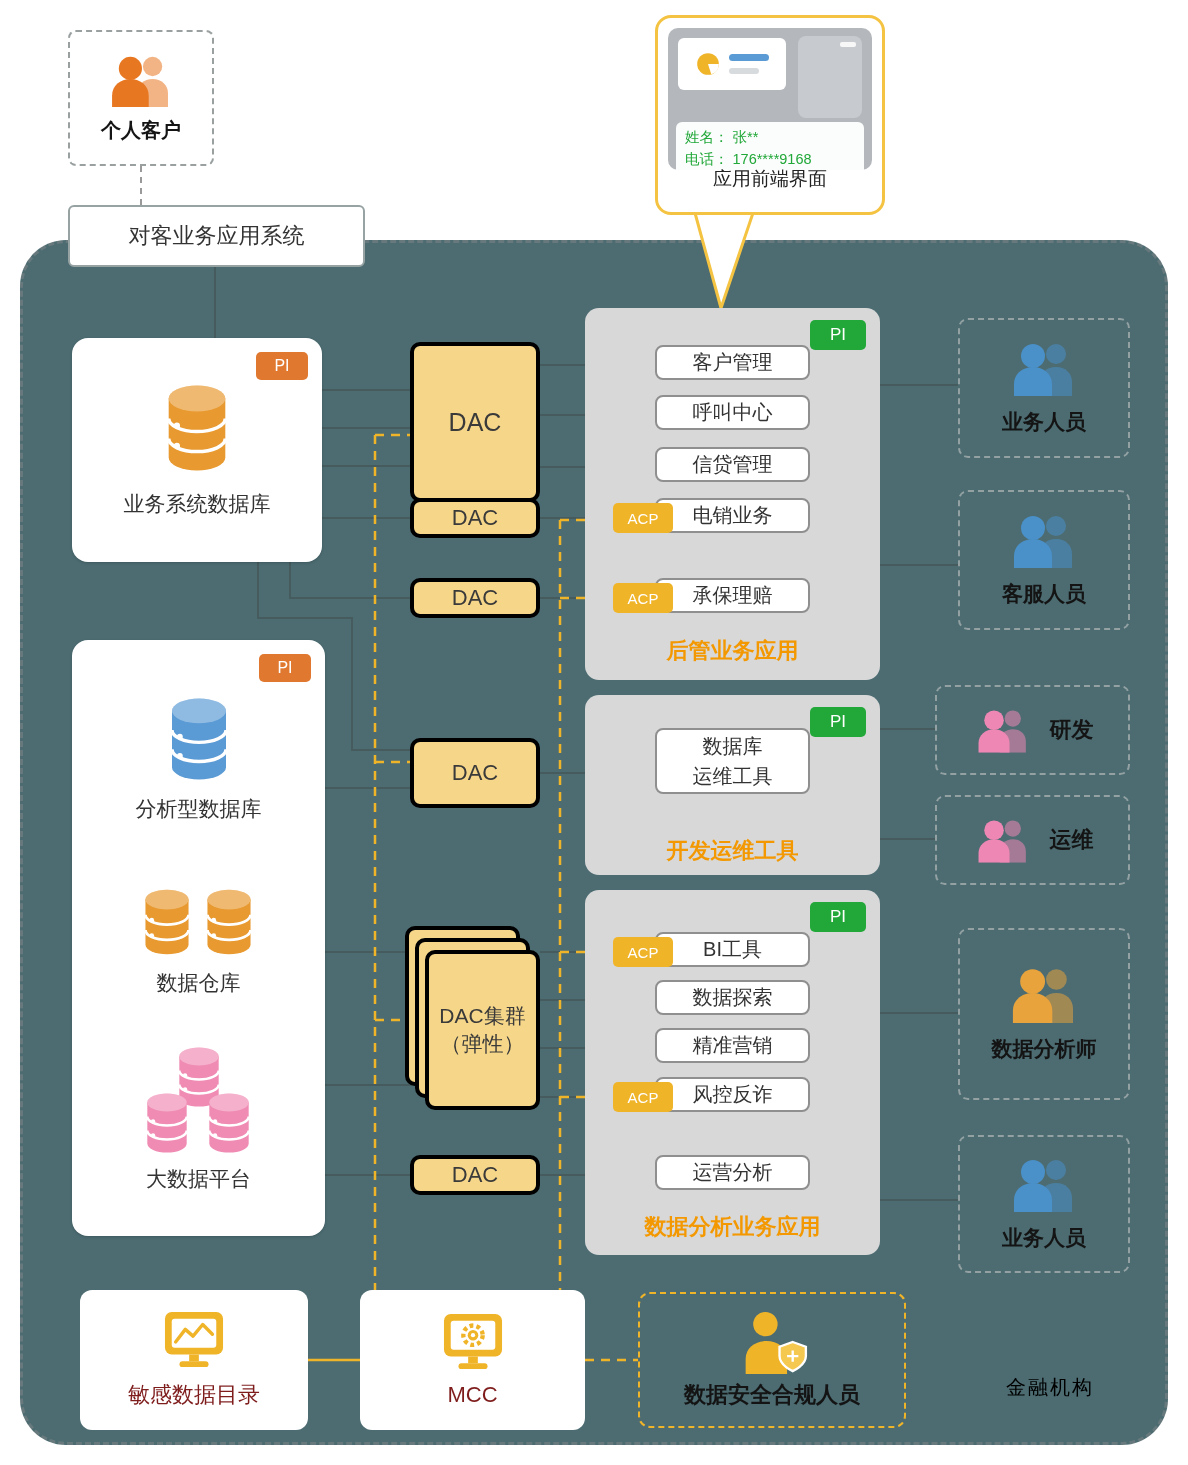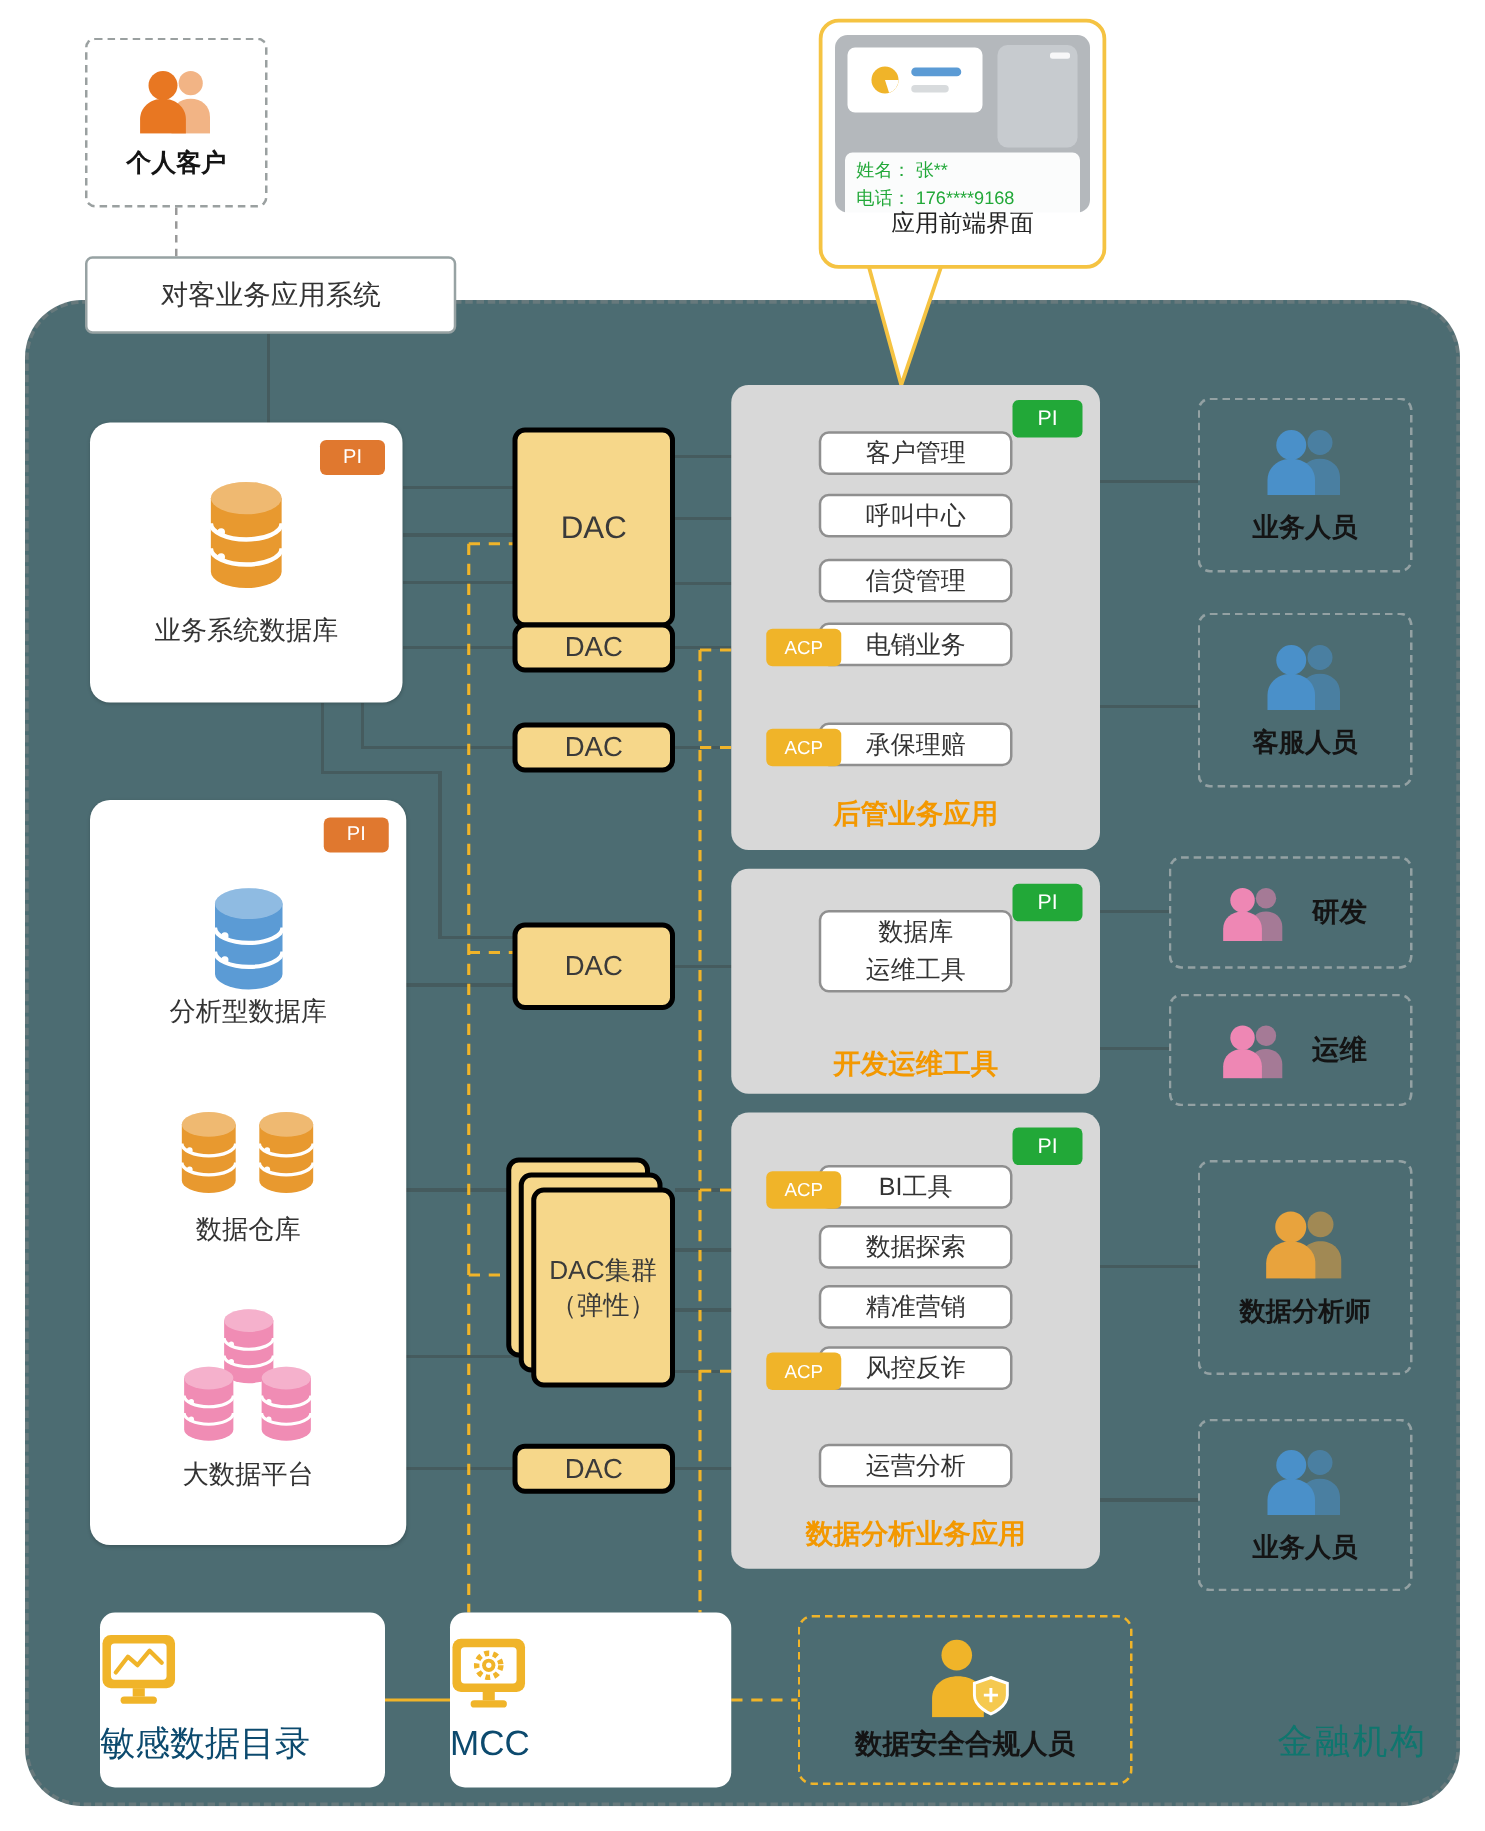--- a/index.html
+++ b/index.html
@@ -41,24 +41,24 @@
         display:flex;align-items:center;justify-content:center;gap:8px}
   .cardlines{display:flex;flex-direction:column;gap:7px}
   .cardlines .l1{width:40px;height:7px;border-radius:3.5px;background:#5B9BD5}
   .cardlines .l2{width:30px;height:6px;border-radius:3px;background:#D8DBDD}
   .phone{position:absolute;left:130px;top:8px;width:64px;height:82px;background:#C7CBCF;border-radius:8px}
   .notch{position:absolute;right:6px;top:6px;width:16px;height:5px;border-radius:2px;background:rgba(255,255,255,.85)}
   .maskinfo{position:absolute;left:8px;top:94px;width:188px;background:rgba(255,255,255,.95);border-radius:6px;
             padding:5px 9px;color:#21A838;font-size:14.5px;font-weight:500;line-height:1.5}
   .callout-label{position:absolute;left:0;top:148px;width:100%;text-align:center;font-size:19px;color:#222}
   .bot-wbox{position:absolute;background:#fff;border-radius:12px;z-index:2;
-            display:flex;flex-direction:column;align-items:flex-start;justify-content:center;gap:10px;font-size:28px;color:#0c4a6e}
+            display:flex;flex-direction:column;align-items:center;justify-content:center;gap:10px;font-size:22px;color:#7f1d1d}
   .sec-box{position:absolute;border:2.5px dashed #F0B429;border-radius:12px;z-index:2;
            display:flex;flex-direction:column;align-items:center;justify-content:center;gap:6px}
-  .org{position:absolute;left:1002px;top:1374px;width:160px;text-align:center;font-size:28px;color:#0f766e;z-index:2;letter-spacing:2px}
+  .org{position:absolute;left:970px;top:1374px;width:160px;text-align:center;font-size:20px;color:#000000;z-index:2;letter-spacing:2px}
   .ic{display:block}
 </style>
 </head>
 <body>
 
 <div class="canvas">
 
   <svg width="0" height="0" style="position:absolute" aria-hidden="true">
     <defs>
       <symbol id="sym-db" viewBox="0 0 64 78">
@@ -194,21 +194,21 @@
   <div class="wbox flexcol" style="left:72px;top:338px;width:250px;height:224px;gap:16px">
     <span class="badge pi-o">PI</span>
     <svg class="ic" style="width:76px;height:92px;color:#E8992F" viewBox="0 0 64 78">
         <use href="#sym-db"></use>
       </svg>
     <div class="dlabel">业务系统数据库</div>
   </div>
 
   <div class="wbox" style="left:72px;top:640px;width:253px;height:596px">
     <span class="badge pi-o">PI</span>
-    <div class="abs flexcol" style="left:0;top:67px;width:100%;gap:0">
+    <div class="abs flexcol" style="left:0;top:55px;width:100%;gap:12px">
       <svg class="ic" style="width:72px;height:88px;color:#5B9BD5" viewBox="0 0 64 78">
           <use href="#sym-db"></use>
         </svg>
       <div class="dlabel">分析型数据库</div>
     </div>
     <div class="abs flexcol" style="left:0;top:245px;width:100%;gap:10px">
       <div style="position:relative;width:122px;height:74px">
         <svg class="ic abs" style="left:0;top:2px;width:58px;height:70px;color:#E8992F" viewBox="0 0 64 78">
             <use href="#sym-db"></use>
           </svg>

